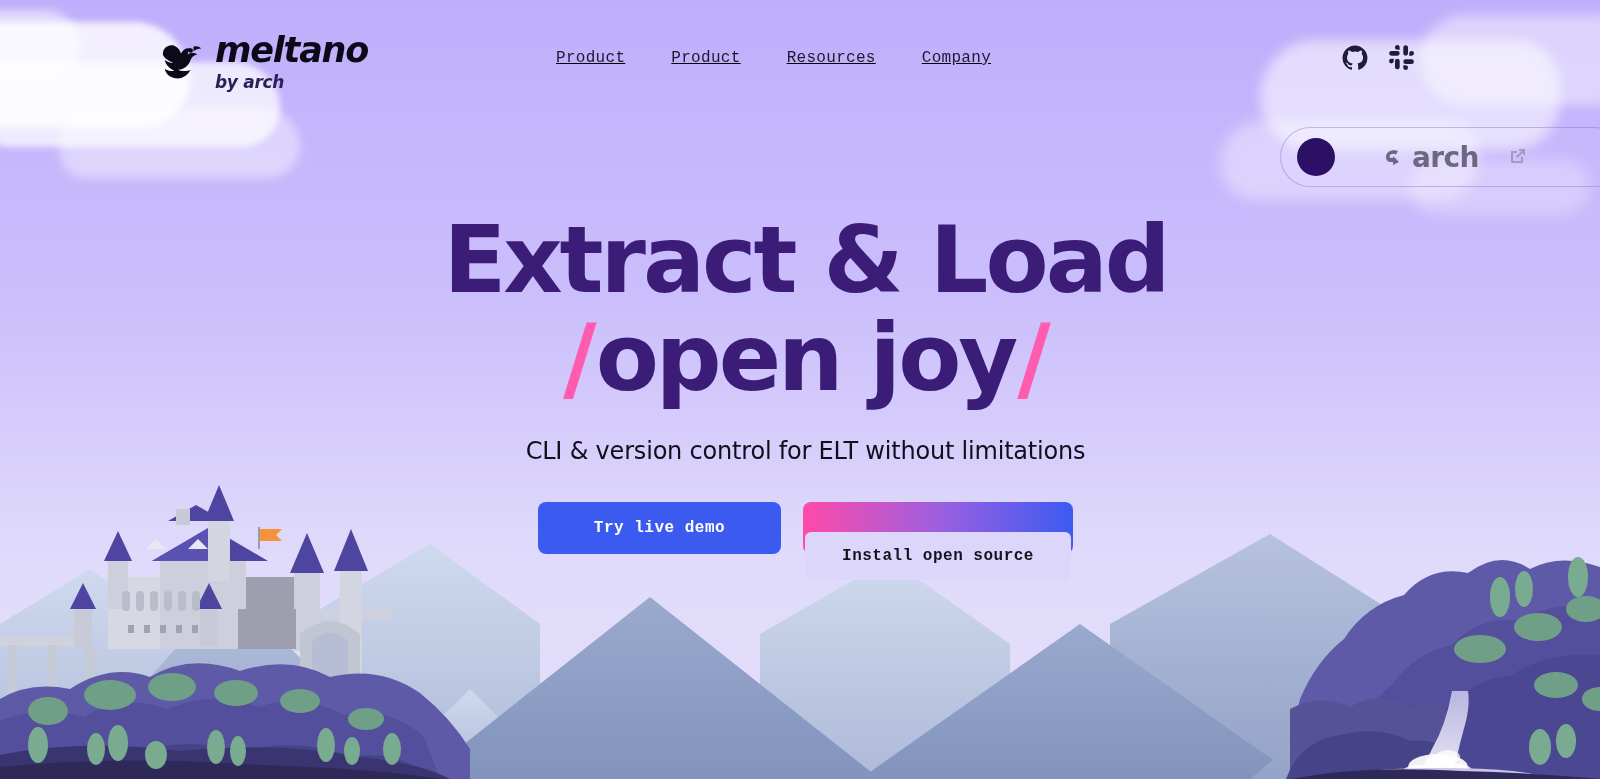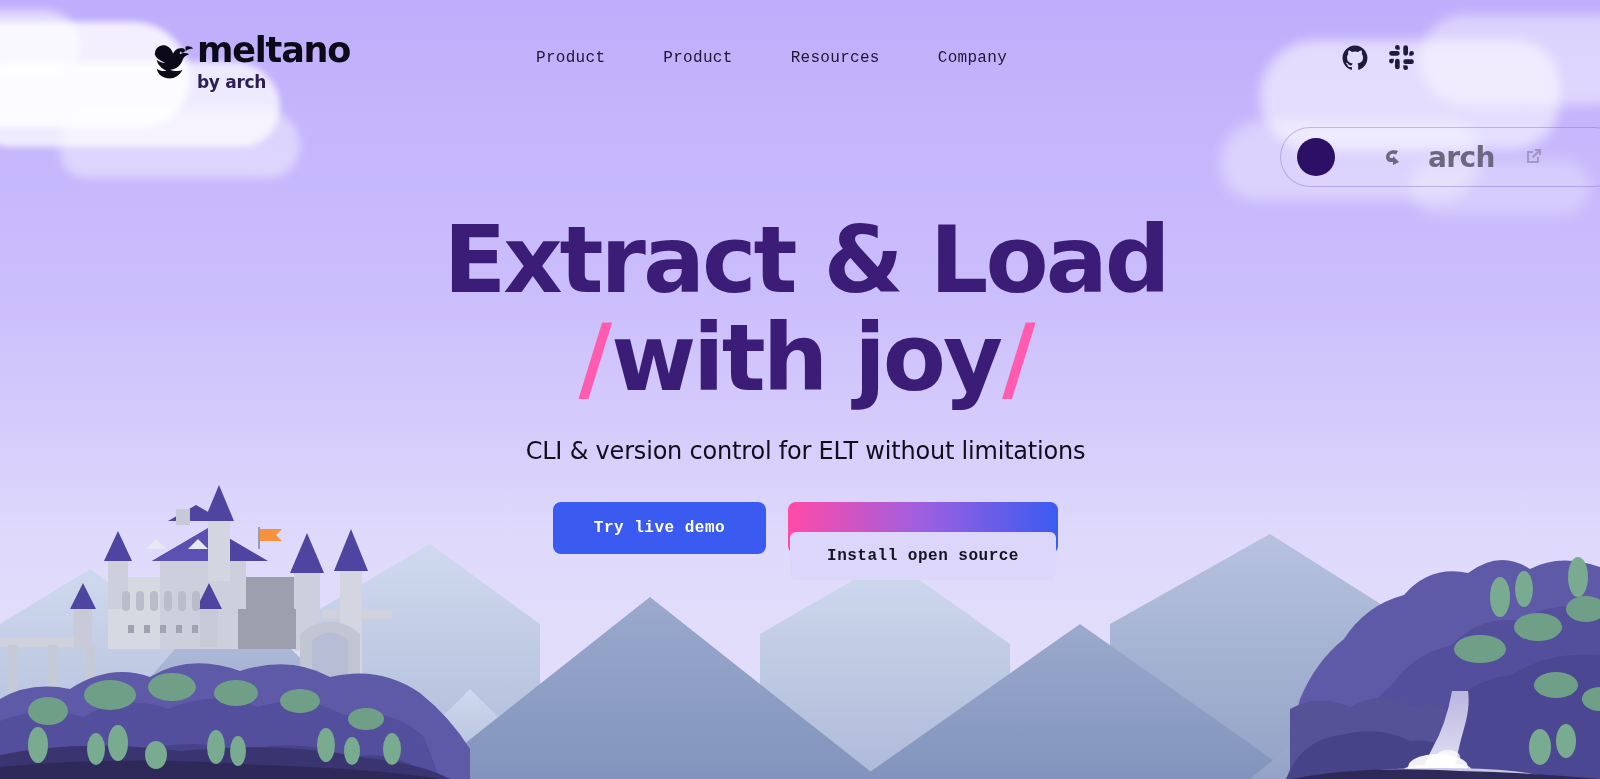--- a/index.html
+++ b/index.html
@@ -46,39 +46,40 @@
   .cl-h { right:10px;  top:160px; width:180px; height:55px;  background:rgba(255,255,255,0.28);
           border-radius:90px; filter:blur(7px); }
 
   
   .header {
     position:absolute; top:0; left:0; right:0; height:120px;
     z-index:40;
     display:flex; align-items:center;
   }
   .logo-wrap {
-    position:absolute; left:151px; top:33px;
-    display:flex; align-items:center; 
+    position:absolute; left:159px; top:33px;
+    display:flex; align-items:center; gap:10px;
     cursor:pointer;
+    font-style:italic;
   }
   .logo-mark { width:46px; height:46px; flex:none; }
   .logo-text-block { display:flex; flex-direction:column; line-height:1; }
   .logo-word {
     font-size:35px; font-weight:700; color:#0c0a18;
     letter-spacing:-1.2px; font-family:"DejaVu Sans", sans-serif;
   }
   .logo-sub {
     font-size:17px; font-weight:600; color:#2b1f55;
     letter-spacing:-0.3px; margin-top:6px;
     font-family:"DejaVu Sans", sans-serif;
   }
 
   .nav {
-    position:absolute; left:536px; top:49px;
-    display:flex; gap:16px;
+    position:absolute; left:556px; top:49px;
+    display:flex; gap:4px;text-decoration:underline;
   }
   .nav a {
     font-family:"Liberation Mono", monospace;
     font-size:16px; color:#1e1833; text-decoration:none;
     padding:0 0; margin-right:42px; white-space:nowrap;
     cursor:pointer; letter-spacing:0.3px;
   }
   .nav a:last-child { margin-right:12px; }
 
   .social {
@@ -96,21 +97,21 @@
     display:flex; align-items:center;
     padding-left:16px;
     z-index:35;
     background:rgba(255,255,255,0.04);
     cursor:pointer;
   }
   .arch-dot {
     width:38px; height:38px; border-radius:50%;
     background:#2c1066; flex:none;
   }
-  .arch-logo { display:flex; align-items:center; gap:20px; margin-left:45px; }
+  .arch-logo { display:flex; align-items:center; gap:4px; margin-left:45px; }
   .arch-word {
     font-size:28px; font-weight:600; color:#6d6880;
     letter-spacing:-0.6px; font-family:"DejaVu Sans", sans-serif;
   }
   .arch-ext { margin-left:28px; opacity:0.45; }
 
   
   .hero {
     position:absolute; top:0; left:11px; right:0;
     z-index:30;
@@ -145,21 +146,21 @@
     font-family:"DejaVu Sans", sans-serif;
     font-size:24px; color:#110e1c; font-weight:400;
     letter-spacing:-0.2px;
   }
 
   .cta-row {
     margin-top:37px;
     display:flex; gap:22px; align-items:center;
   }
   .btn-primary {
-    width:213px; height:52px;
+    width:243px; height:52px;
     background:#3b5bf0; color:#ffffff;
     border:none; border-radius:8px;
     font-family:"Liberation Mono", monospace;
     font-size:16px; font-weight:700; letter-spacing:0.5px;
     cursor:pointer;
     display:flex; align-items:center; justify-content:center;
   }
   .btn-outline {
     position:relative;
     width:270px; height:52px;
@@ -429,21 +430,21 @@
   <svg class="arch-ext" width="20" height="20" viewBox="0 0 20 20" xmlns="http://www.w3.org/2000/svg">
     <path d="M4 4 h6 v2 H6 v8 h8 v-4 h2 v6 H4 Z" fill="#6d6880"></path>
     <path d="M12 2 h6 v6 h-2 V5.4 L10.4 11 L9 9.6 L14.6 4 H12 Z" fill="#6d6880"></path>
   </svg>
 </div>
 
 <div class="hero">
   <h1 class="hl1">Extract &amp; Load</h1>
   <div class="hl2-row">
     <span class="slash">/</span>
-    <span class="hl2">with joy</span>
+    <span class="hl2">open joy</span>
     <span class="slash">/</span>
   </div>
   <p class="subtitle">CLI &amp; version control for ELT without limitations</p>
   <div class="cta-row">
     <button class="btn-primary">Try live demo</button>
     <button class="btn-outline">
       <span class="btn-outline-inner">Install open source</span>
     </button>
   </div>
 </div>

